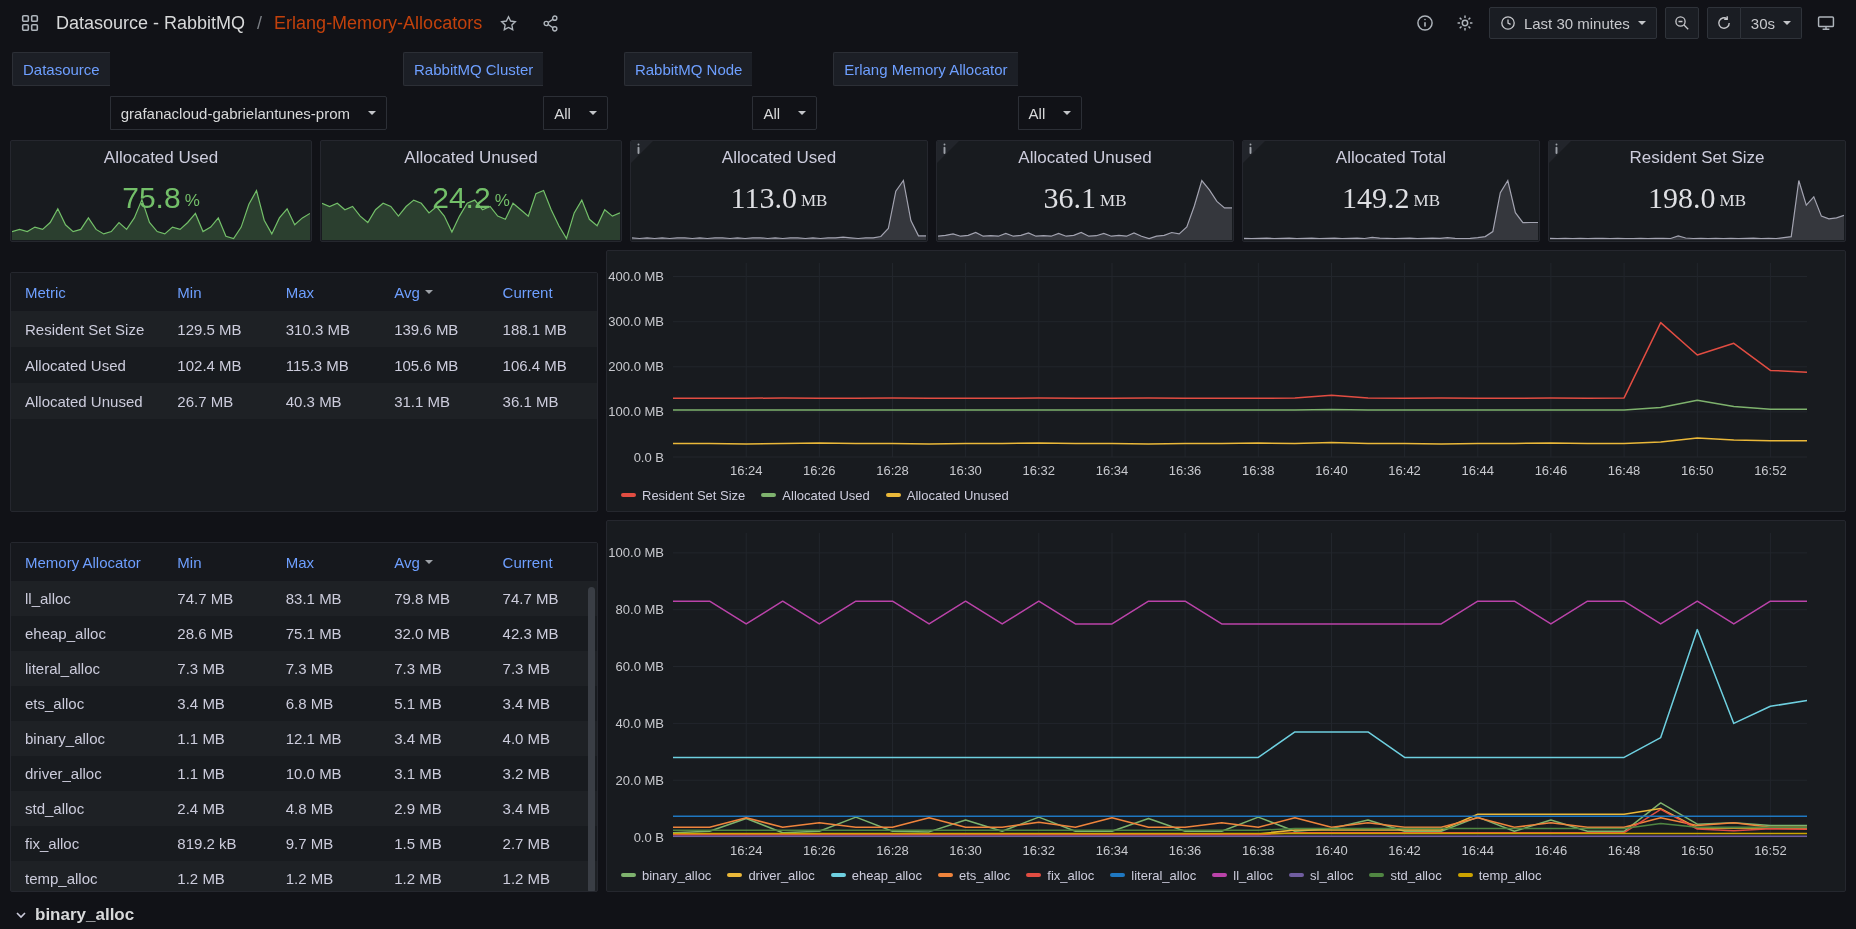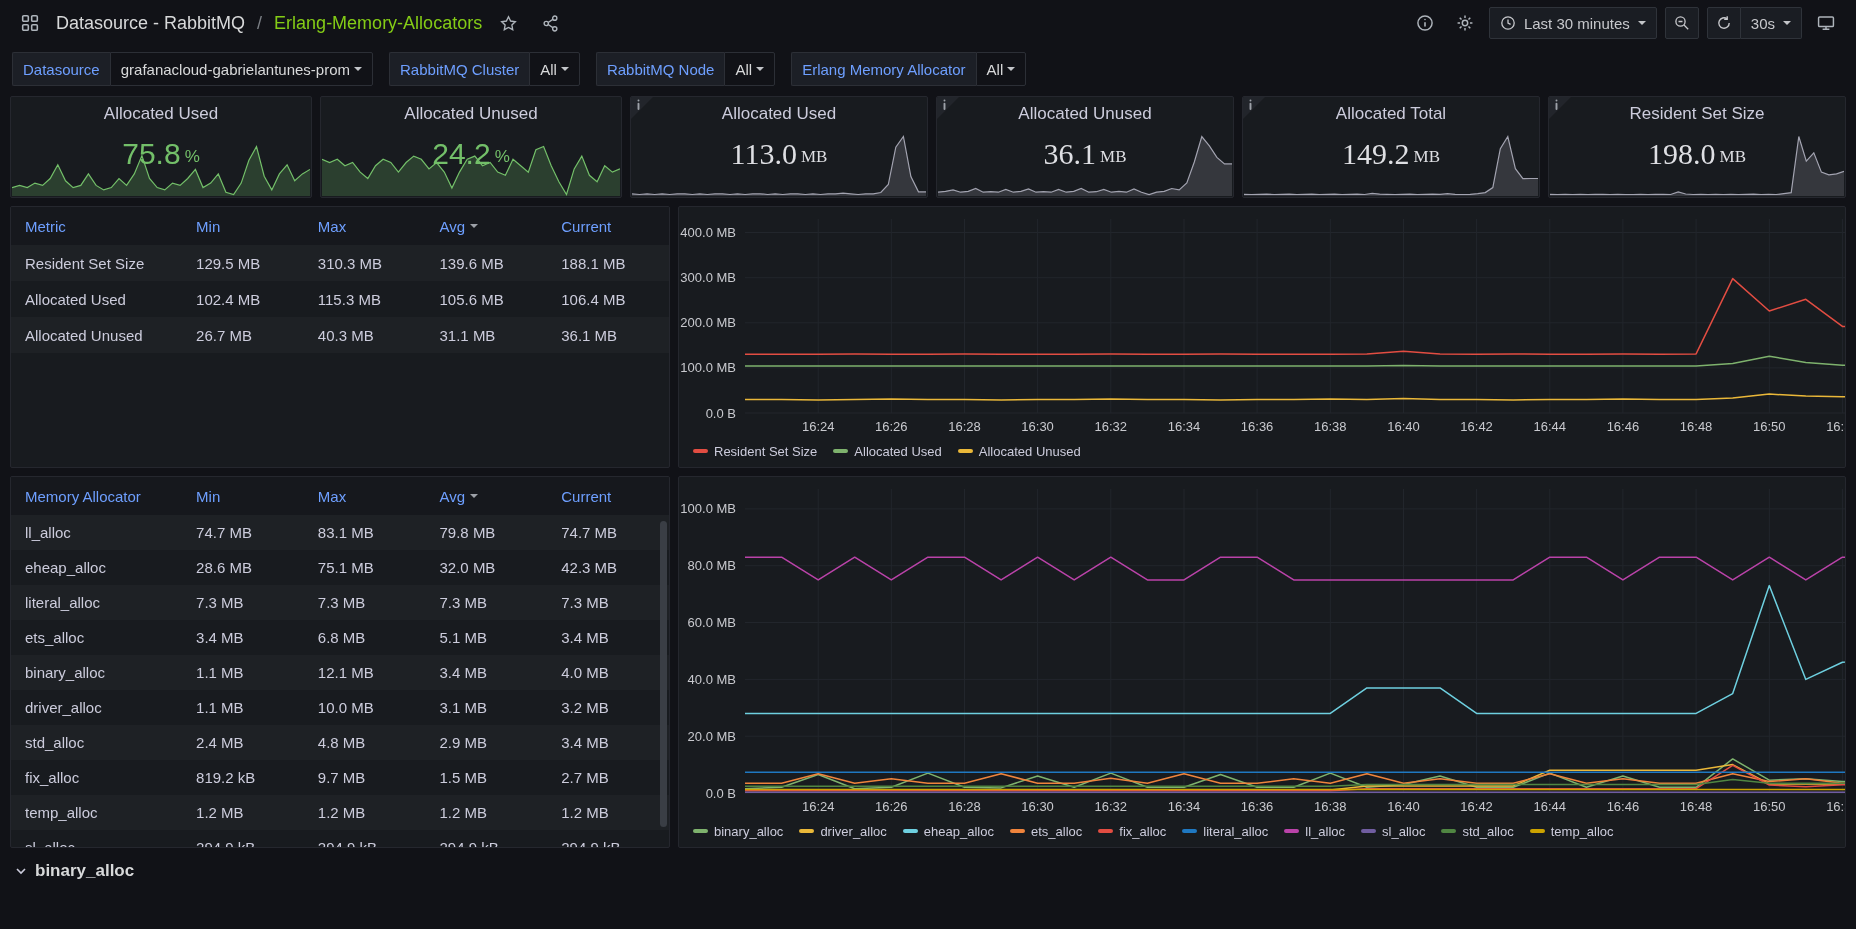--- a/index.html
+++ b/index.html
@@ -7,38 +7,38 @@
     font-family:"Liberation Sans", sans-serif; }
   svg { display:block; }
   svg text { font-family:"Liberation Sans", sans-serif; }
 
   
   .topbar { height:46px; display:flex; align-items:center; padding:0 14px; gap:10px; }
   .tb-left { display:flex; align-items:center; gap:10px; }
   .tb-right { margin-left:auto; display:flex; align-items:center; gap:8px; }
   .crumb-section { font-size:18px; color:#d8d9da; }
   .crumb-sep { font-size:18px; color:#7b7f85; margin:0 2px; }
-  .crumb-page { font-size:18px; color:#84cc16; font-weight:500; }
+  .crumb-page { font-size:18px; color:#c2410c; font-weight:500; }
   .icon-btn { width:32px; height:32px; display:flex; align-items:center; justify-content:center;
     border-radius:2px; cursor:pointer; }
   .tbtn { height:32px; display:flex; align-items:center; gap:8px; padding:0 10px;
     background:#1a1d23; border:1px solid #2f333a; border-radius:2px; color:#c7c8cc; font-size:15px; }
   .btn-group { display:flex;justify-content:space-between; }
   .btn-group .tbtn:first-child { border-radius:2px 0 0 2px; }
   .btn-group .tbtn:last-child { border-radius:0 2px 2px 0; border-left:none; }
   .caret { width:0; height:0; border-left:4px solid transparent; border-right:4px solid transparent;
     border-top:4px solid #c3c5c9; display:inline-block; }
 
   
   .filters { display:flex; align-items:center; gap:16px; padding:6px 12px 8px; }
   .filter { display:flex; align-items:stretch; }
   .f-label { display:flex; align-items:center; padding:14px 10px; height:34px; background:#1c1f26;
     border:1px solid #2c2f36; border-right:none; color:#6e9fff; font-size:15px; border-radius:2px 0 0 2px; }
-  .f-value { display:flex; align-items:center; gap:4px; padding:8px 10px; height:34px; background:#111217;
-    border:1px solid #2c2f36; color:#d8d9da; font-size:15px; border-radius:0 2px 2px 0; }
+  .f-value { display:flex; align-items:center; gap:18px; padding:8px 10px; height:34px; background:#111217;
+    border:1px solid #2c2f36; color:#d8d9da; font-size:15px; border-radius:0 2px 2px 0;margin-top:44px; }
 
   
   .dash { padding:2px 10px 0; }
   .row { display:flex; gap:8px; margin-bottom:8px; }
   .panel { background:#181b1f; border:1px solid #25272e; border-radius:2px; position:relative; }
 
   .left-col { width:612px; display:flex; gap:8px; }
   .right-col { flex:1; display:flex; gap:8px; }
 
   
@@ -52,21 +52,21 @@
   .stat-value.green { color:#73bf69; }
   .stat-value.white { color:#dedfe3;font-family:Liberation Serif, serif; }
   .spark { position:absolute; left:1px; right:1px; bottom:1px; z-index:1; }
   .spark.h-pct { height:52px; }
   .spark.h-mem { height:62px; }
   .corner { position:absolute; top:0; left:0; width:0; height:0;
     border-top:22px solid #22252b; border-right:22px solid transparent; z-index:3; }
   .corner svg { position:absolute; top:-20px; left:3px; }
 
   
-  .table-panel { width:660px; overflow:hidden; }
+  .table-panel { width:588px; overflow:hidden;margin-top:22px; }
   .t-head { display:grid; grid-template-columns:26% 18.5% 18.5% 18.5% 18.5%; height:38px;
     align-items:center; background:#16181d; }
   .t-head .th { color:#6e9fff; font-size:15px; font-weight:500; padding-left:14px; cursor:pointer;
     display:flex; align-items:center; gap:5px; }
   .sort-caret { width:0; height:0; border-left:4px solid transparent; border-right:4px solid transparent;
     border-top:4px solid #9da1a8; display:inline-block; }
   .t-body .tr { display:grid; grid-template-columns:26% 18.5% 18.5% 18.5% 18.5%; align-items:center; }
   .t-body .tr:nth-child(odd) { background:rgba(255,255,255,0.028); }
   .t-body .td { font-size:15px; color:#ccccdc; padding-left:14px; white-space:nowrap; overflow:hidden; }
   .rows-36 .tr { height:36px; }

